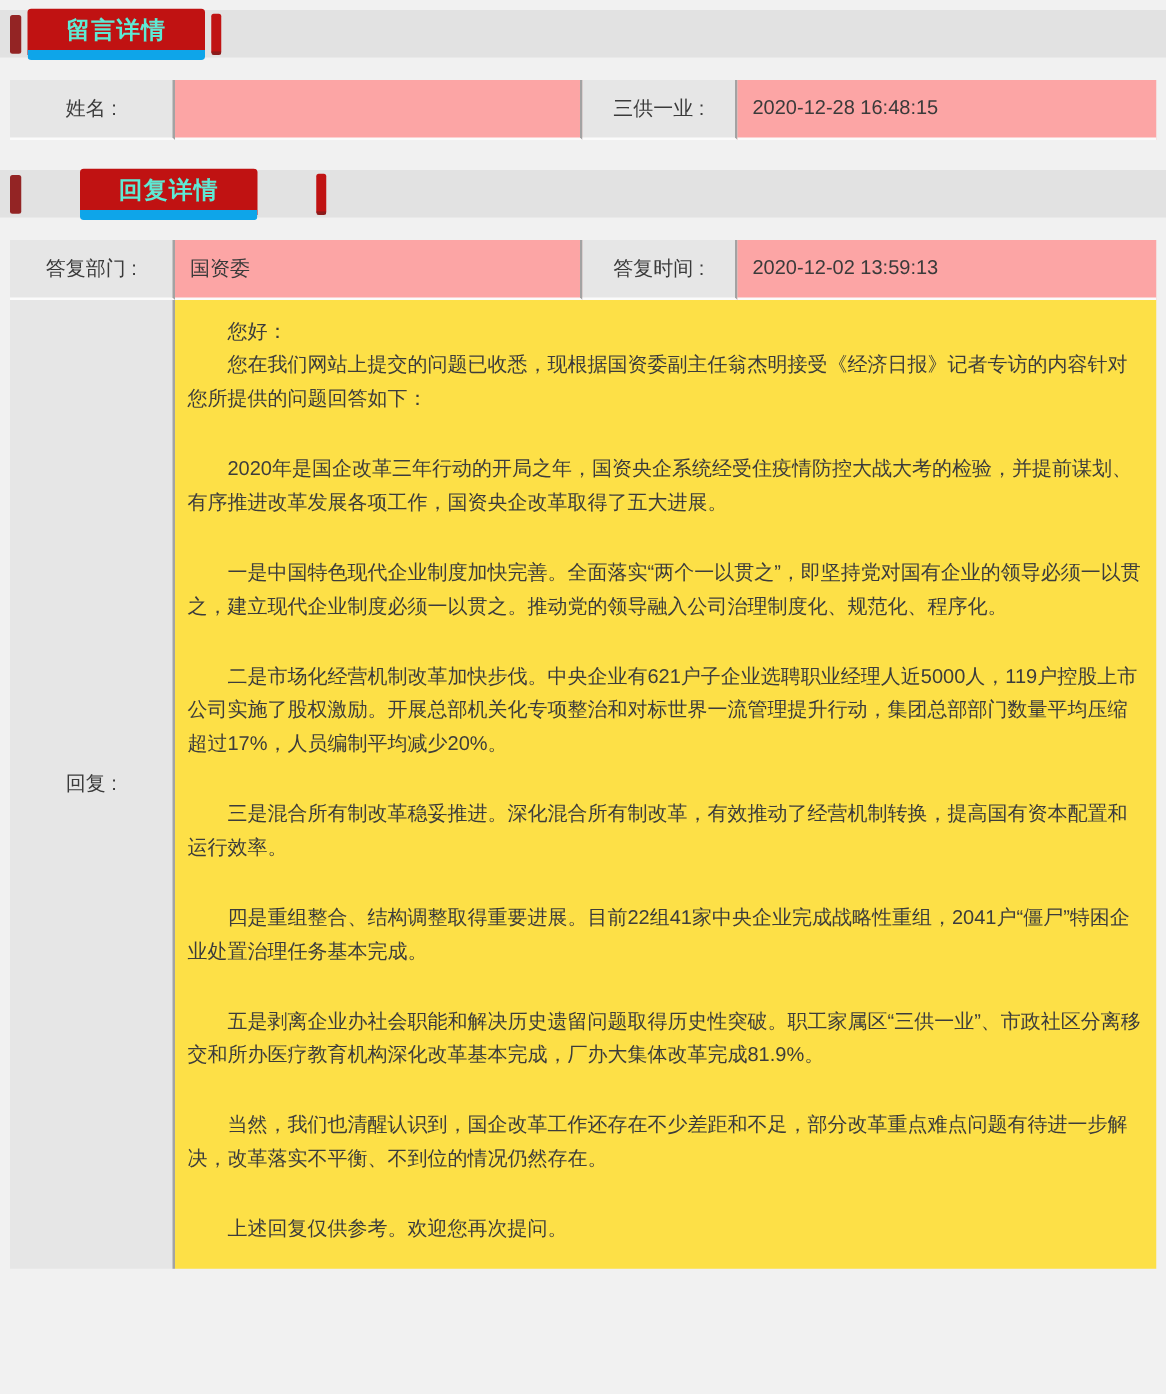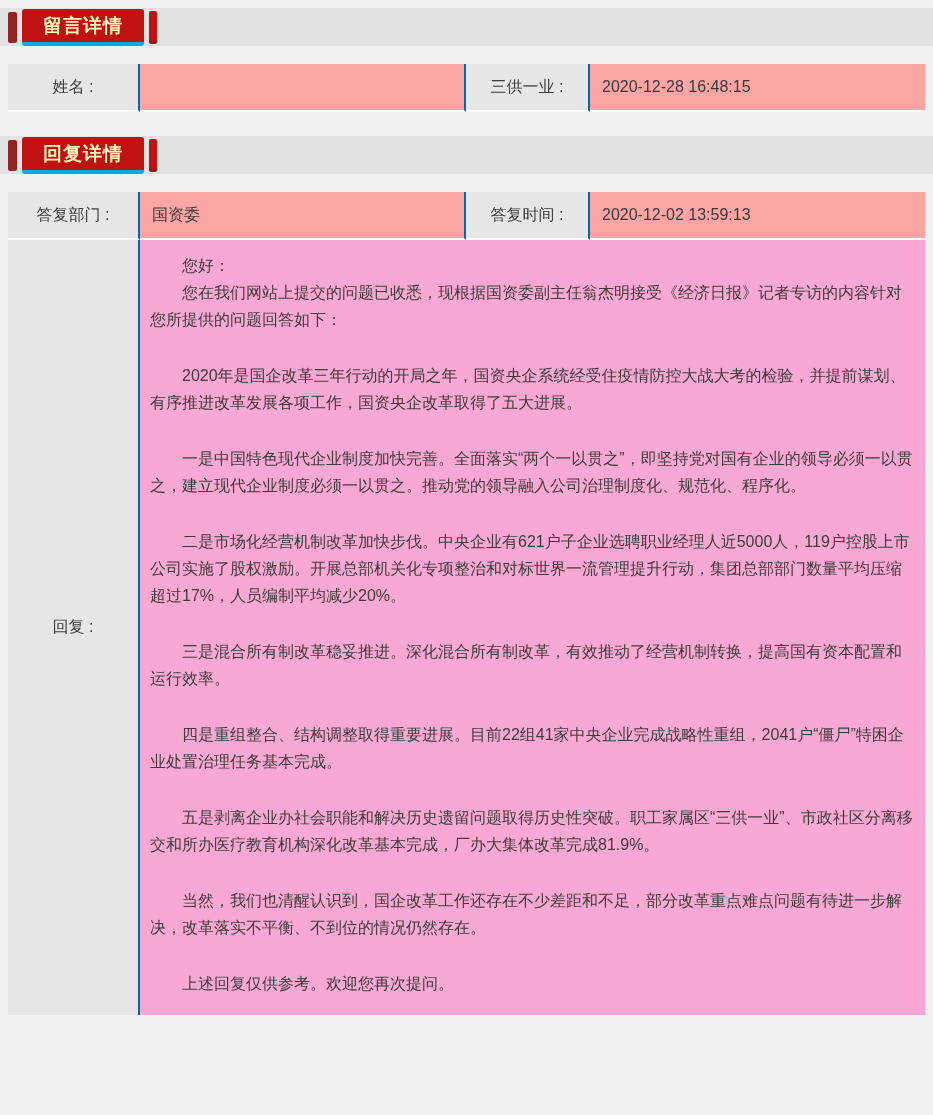--- a/index.html
+++ b/index.html
@@ -8,54 +8,54 @@
     background: #f1f1f1;
     font-family: "Liberation Sans", "DejaVu Sans", sans-serif;
     color: #3a3a3a;
   }
   .section-strip {
     height: 38px; background: #e2e2e2;
     display: flex; align-items: center;
     padding-left: 8px; box-sizing: border-box;
   }
   .strip-1 { margin-top: 8px; }
-  .strip-2 { margin-top: 24px; }
+  .strip-2 { margin-top: 24px; gap: 42px; }
   .accent-bar-left {
     width: 9px; height: 31px; background: #932424; border-radius: 2px;
   }
   .title-badge {
     margin-left: 5px;
     background: #c01212;
-    border-bottom: 4px solid #0ea5e9;
+    border-bottom: 8px solid #0ea5e9;
     border-radius: 3px;
-    color: #fef9c3; font-weight: bold; font-size: 19px;
+    color: #5eead4; font-weight: bold; font-size: 19px;
     letter-spacing: 1px;
-    padding: 4px 21px 3px;
+    padding: 4px 31px 3px;
   }
   .accent-bar-right {
     margin-left: 5px; width: 8px; height: 30px;
     background: #c01212; border-bottom: 3px solid #8c1b1b;
     border-radius: 2px;
   }
   table.detail {
     width: 917px; margin: 18px 8px 0;
     border-collapse: separate; border-spacing: 0;
     table-layout: fixed;
     font-size: 16px;
   }
   td { box-sizing: border-box; }
-  td.cell { border-right: 2px solid #0369a1; border-bottom: 2px solid #fbfbfb; }
+  td.cell { border-right: 2px solid #a3a3a3; border-bottom: 2px solid #fbfbfb; }
   td.cell:last-child { border-right: none; }
   tr.last td.cell { border-bottom: none; }
   td.lbl { background: #e6e6e6; text-align: center; color: #3a3a3a; }
   td.val { background: #fca5a5; padding: 0 12px; }
   td.val.light { background: #f2f2f2; }
   tr.h48 td { height: 48px; }
   td.reply-cell {
-    background: #f9a8d4;
+    background: #fde047;
     padding: 12px 10px 18px;
     vertical-align: middle;
   }
   .reply-body p {
     margin: 0; line-height: 27px;
     text-indent: 2em; color: #3c3c3c; font-size: 16px;
   }
   .reply-body p.blank { height: 29px; }
 </style>
 </head>

